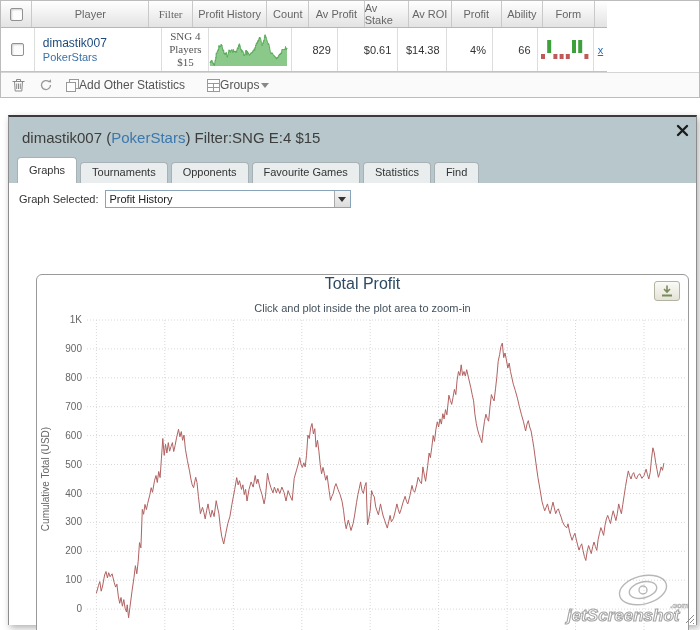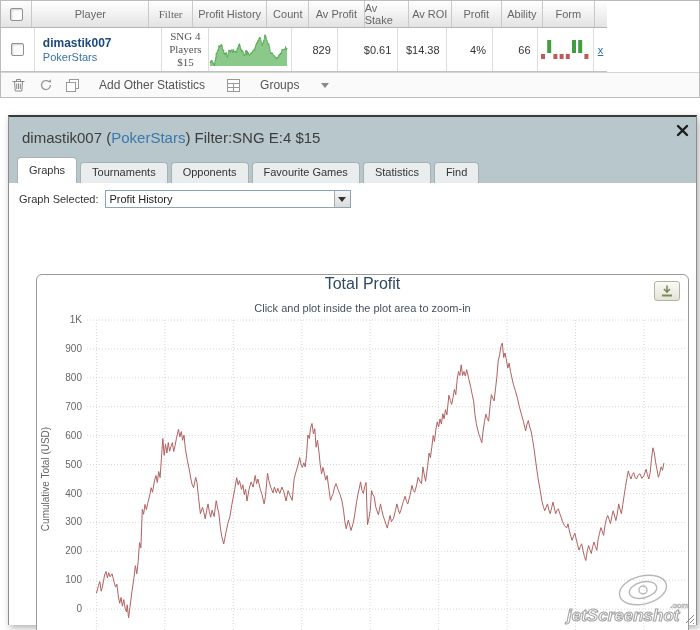--- a/index.html
+++ b/index.html
@@ -20,29 +20,29 @@
   .cell.c4 { width: 48px; }
   .cell.c5 { width: 64px; }
   .cell.c6 { width: 51px; }
   .cell.c7 { width: 49px; }
   .cell.c8 { width: 58px; }
   .cell.c9 { width: 47px; }
   .cell.c10 { width: 60px; justify-content: center; padding-right: 0; }
   .cell.c11 { width: 14px; justify-content: center; padding-right: 0; border-right: none; }
   .t-data .cell.c1 { justify-content: flex-start; padding-left: 8px; }
   .player-lines { display: flex; flex-direction: column; line-height: 14px; }
-  .player-name { font-weight: bold; color: #1c4a7c; font-size: 12px; text-decoration: none; cursor: pointer; }
+  .player-name { font-weight: normal; color: #1c4a7c; font-size: 12px; text-decoration: none; cursor: pointer; }
   .player-site { color: #3a72a8; font-size: 11px; text-decoration: none; cursor: pointer; }
   .filter-text { text-align: center; font-size: 11px; color: #555; line-height: 13px; }
   .checkbox { width: 13px; height: 13px; border: 1px solid #919191; background: #fdfdfd; border-radius: 2px; box-shadow: inset 1px 1px 2px rgba(0,0,0,.18); }
   .remove-x { color: #2a6db5; text-decoration: underline; font-size: 11px; cursor: pointer; }
 
   .toolbar { display: flex; align-items: center; height: 25px; background: #fafafa; border-top: 1px solid #d5d5d5; padding-left: 9px; width: 698px; }
   .tb-icon { display: inline-flex; align-items: center; justify-content: center; width: 16px; height: 16px; margin-right: 12px; cursor: pointer; }
-  .tb-group { display: inline-flex; align-items: center; gap: 20px; margin-right: 22px; cursor: pointer; color: #555; font-size: 12px; }
+  .tb-group { display: inline-flex; align-items: center; gap: 0; margin-right: 22px; cursor: pointer; color: #555; font-size: 12px; }
   .caret-down { width: 0; height: 0; border-left: 4px solid transparent; border-right: 4px solid transparent; border-top: 5px solid #888; display: inline-block; margin-left: 2px; }
 
   
   .popup { position: absolute; left: 8px; top: 115px; width: 689px; height: 510px; background: #fff; border: 1px solid #8c8c8c; border-top: 2px solid #3a3a3a; box-shadow: 2px 3px 7px rgba(0,0,0,.3); }
   .popup-header { height: 40px; background: #b7c7cb; display: flex; align-items: center; padding-left: 13px; position: relative; }
   .popup-title { font-size: 15px; color: #3d3d3d; }
   .popup-title .site { color: #3c77ad; }
   .close-btn { position: absolute; right: 7px; top: 6px; width: 13px; height: 13px; cursor: pointer; }
   .tabs-row { height: 26px; background: #b7c7cb; display: flex; align-items: flex-end; padding-left: 8px; }
   .tab { font-size: 11px; color: #333; background: #e9edee; border: 1px solid #a8b1b5; border-bottom: none; border-radius: 4px 4px 0 0; padding: 3px 11px 3px 11px; margin-right: 3px; height: 21px; cursor: pointer; white-space: nowrap; }

